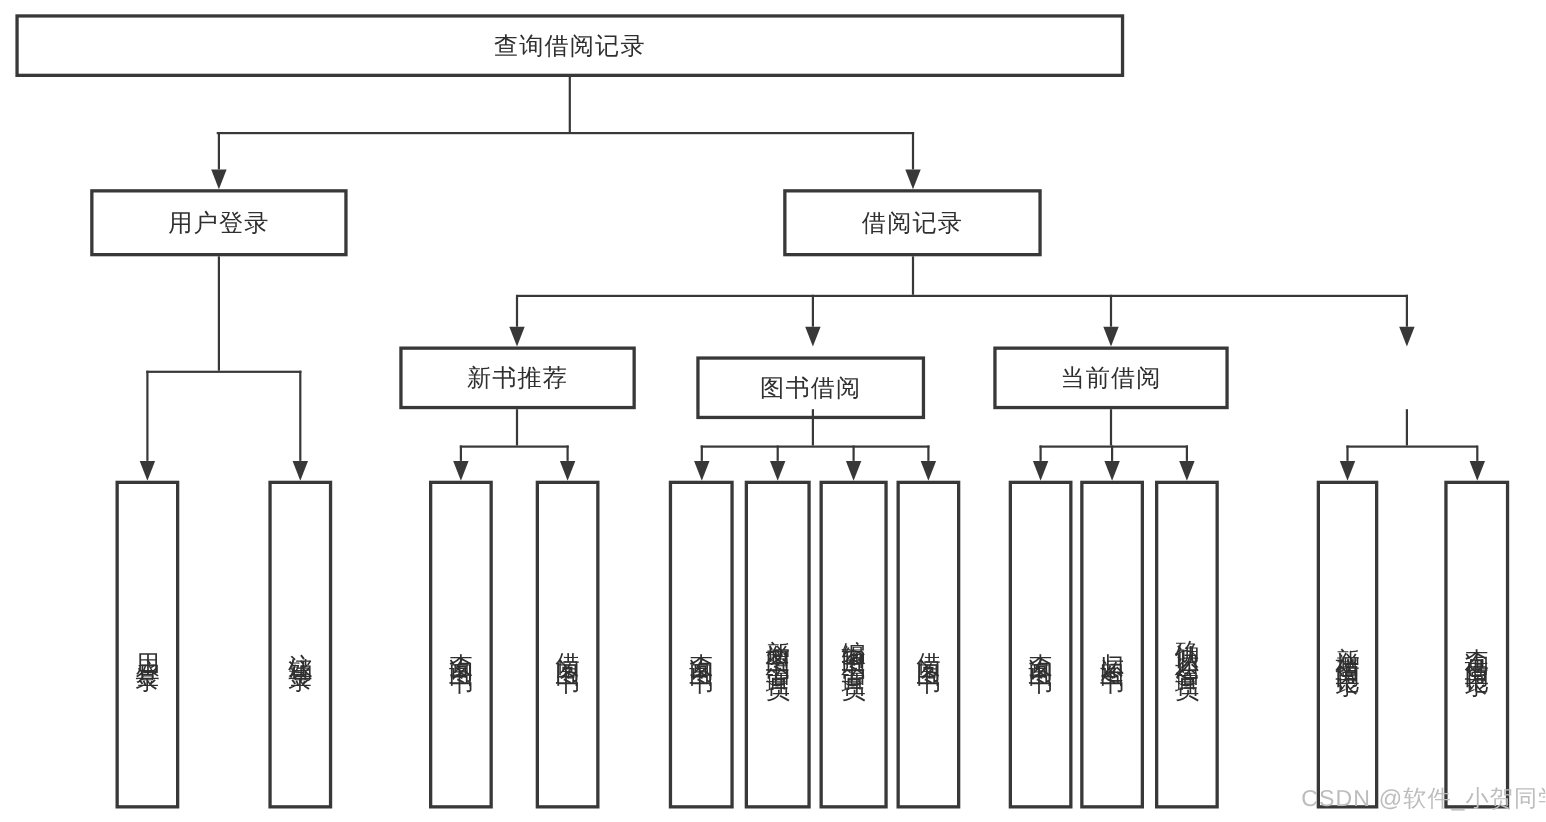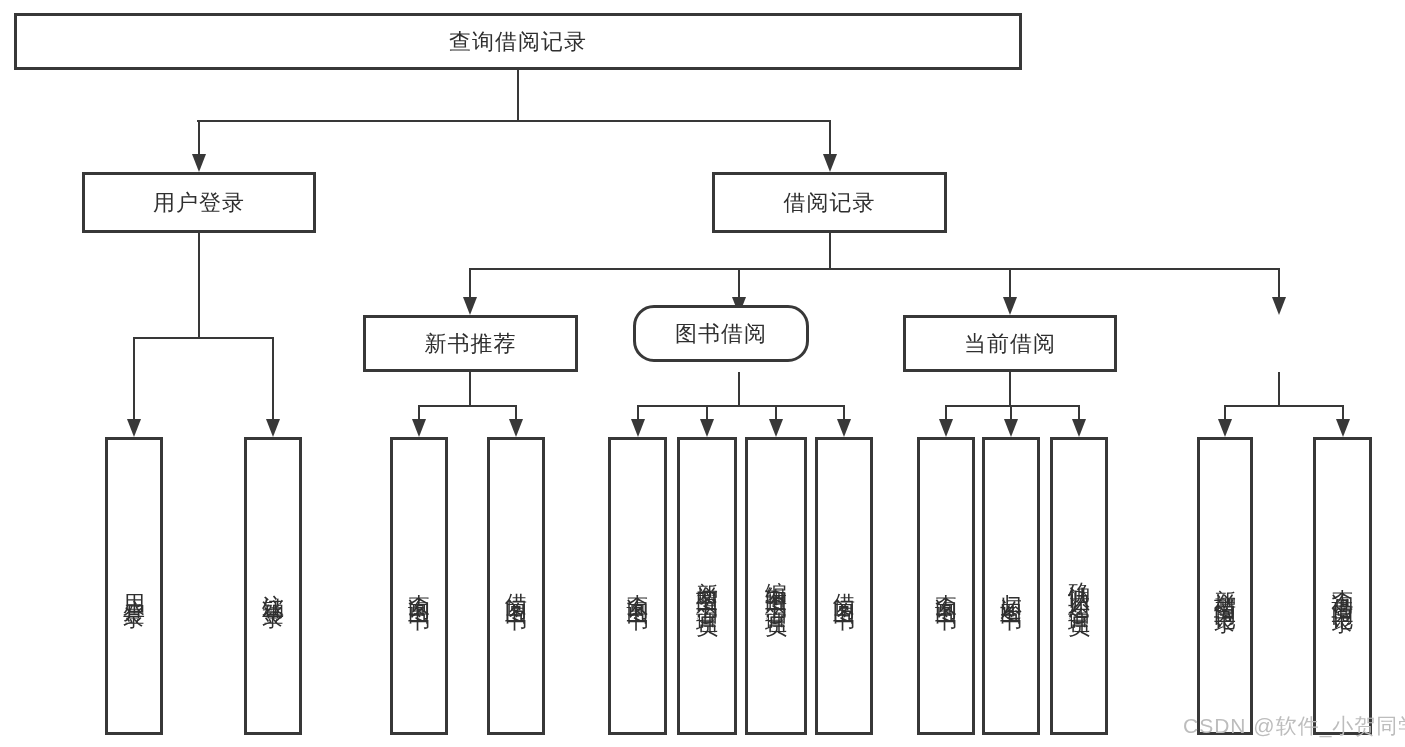--- a/index.html
+++ b/index.html
@@ -93,21 +93,21 @@
   <div class="line" style="left:469px; top:268px; width:2px; height:29px;"></div>
   <div class="arrow" style="left:463px; top:297px;"></div>
   <div class="line" style="left:738px; top:268px; width:2px; height:29px;"></div>
   <div class="arrow" style="left:732px; top:297px;"></div>
   <div class="line" style="left:1009px; top:268px; width:2px; height:29px;"></div>
   <div class="arrow" style="left:1003px; top:297px;"></div>
   <div class="line" style="left:1278px; top:268px; width:2px; height:29px;"></div>
   <div class="arrow" style="left:1272px; top:297px;"></div>
 
   <div class="box" style="left:363px; top:315px; width:215px; height:57px;text-align:center;">新书推荐</div>
-  <div class="box" style="left:633px; top:305px; width:176px; height:57px;border-radius:21px;">图书借阅</div>
+  <div class="box" style="left:633px; top:324px; width:208px; height:57px;">图书借阅</div>
   <div class="box" style="left:903px; top:315px; width:214px; height:57px;">当前借阅</div>
 
   <div class="line" style="left:469px; top:372px; width:2px; height:33px;"></div>
   <div class="line" style="left:418px; top:405px; width:99px; height:2px;"></div>
   <div class="line" style="left:418px; top:405px; width:2px; height:14px;"></div>
   <div class="arrow" style="left:412px; top:419px;"></div>
   <div class="line" style="left:515px; top:405px; width:2px; height:14px;"></div>
   <div class="arrow" style="left:509px; top:419px;"></div>
 
   <div class="line" style="left:738px; top:372px; width:2px; height:33px;"></div>

